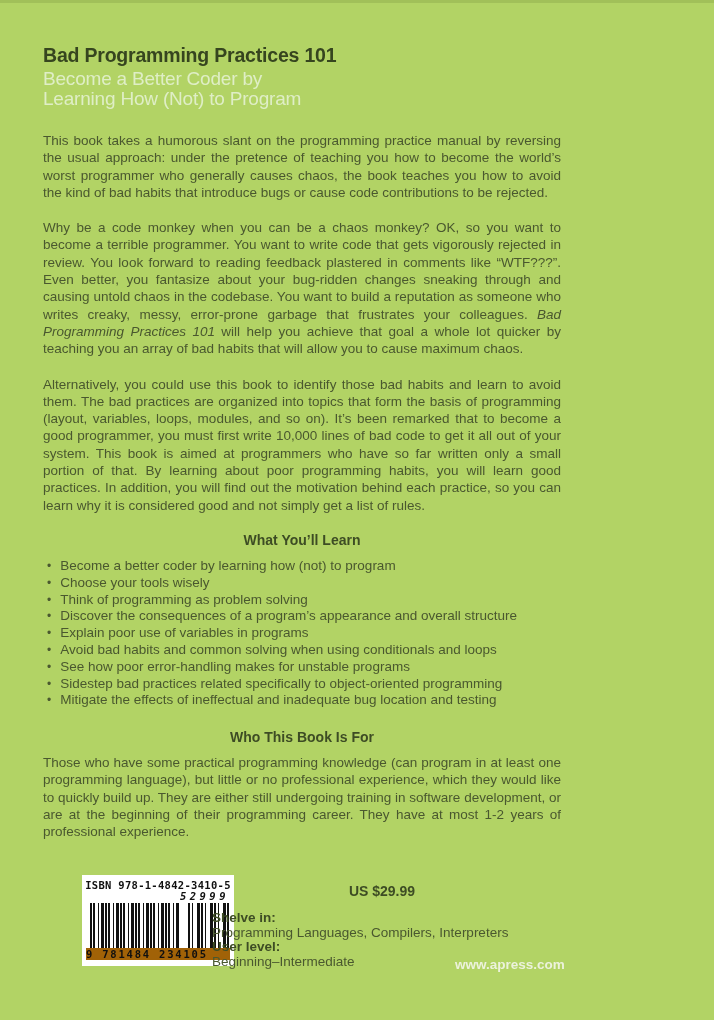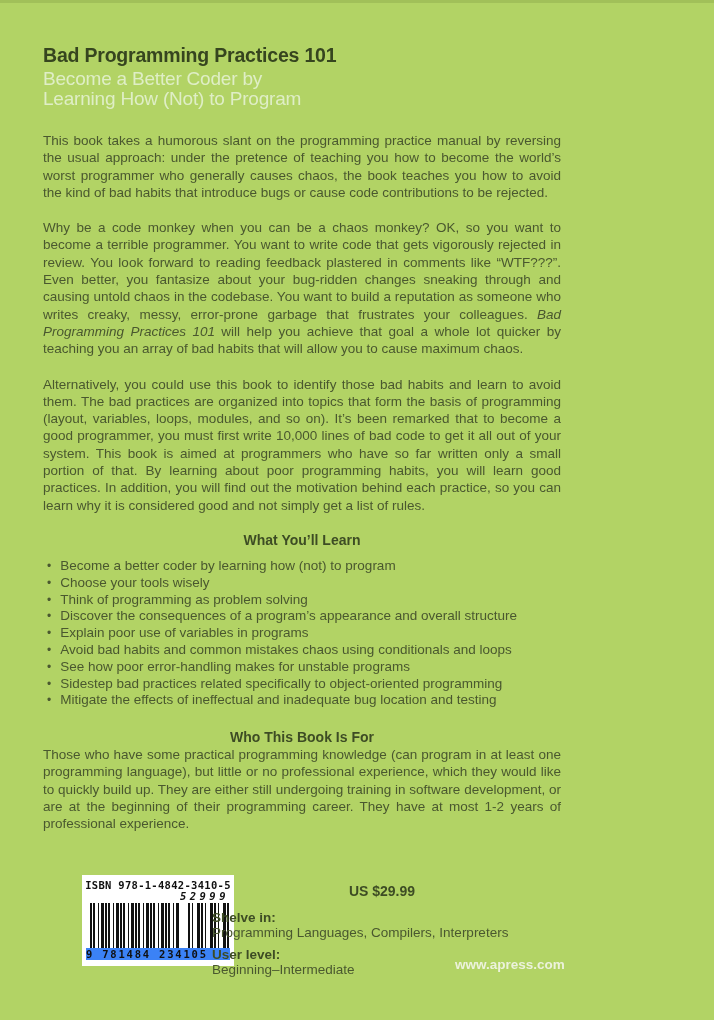--- a/index.html
+++ b/index.html
@@ -40,21 +40,21 @@
     font-size:13.5px;line-height:17.3px;
     text-align:justify;color:var(--body);
   }
   p.first{margin-top:24px;}
   p.body i{font-style:italic;}
   h2{
     margin:14px 0 9px 0;
     font-size:14px;line-height:17px;font-weight:bold;color:var(--heading);text-align:center;
   }
   h2.who{margin:20px 0 0 0;}
-  p.whofor{margin-top:0;}
+  p.whofor{margin-top:8px;}
   ul.bullets{
     list-style:none;margin:0;padding:0 0 0 4px;
   }
   ul.bullets li{
     display:flex;gap:9px;
     font-size:13.5px;line-height:16.8px;color:var(--body);
   }
   ul.bullets .dot{font-size:12px;line-height:16.8px;color:var(--body);}
   
   .barcode-box{
@@ -79,27 +79,27 @@
       #111 8px 9px,#fff 9px 11px,#111 11px 14px,#fff 14px 15px);
   }
   .supp-bars{
     position:absolute;left:106px;top:28px;width:41px;height:46px;
     background:repeating-linear-gradient(90deg,
       #111 0 2px,#fff 2px 4px,#111 4px 5px,#fff 5px 9px,
       #111 9px 12px,#fff 12px 13px);
   }
   .ean-text{
     position:absolute;left:4px;top:73px;width:144px;
-    background:#3b82f6;
+    background:#a16207;
     font-family:"DejaVu Sans Mono",monospace;
     font-size:10.5px;font-weight:bold;letter-spacing:1.8px;color:#101010;
   }
   .info-col{position:absolute;left:212px;top:884px;width:340px;}
   .price{font-size:14px;font-weight:bold;color:var(--heading);margin-bottom:12px;line-height:15px;text-align:center;}
-  .label{font-size:13.5px;font-weight:bold;color:var(--heading);line-height:14.5px;margin-top:8px;}
+  .label{font-size:13.5px;font-weight:bold;color:var(--heading);line-height:14.5px;}
   .value{font-size:13.5px;color:var(--body);line-height:14.5px;}
   .website{
     position:absolute;left:455px;top:957px;
     font-size:13.5px;color:var(--website);font-weight:bold;
   }
 </style>
 </head>
 <body>
 
 <div class="cover">
@@ -134,21 +134,21 @@
         <li>
           <span class="dot">•</span>
           <span class="bt">Discover the consequences of a program’s appearance and overall structure</span>
         </li>
         <li>
           <span class="dot">•</span>
           <span class="bt">Explain poor use of variables in programs</span>
         </li>
         <li>
           <span class="dot">•</span>
-          <span class="bt">Avoid bad habits and common mistakes chaos using conditionals and loops</span>
+          <span class="bt">Avoid bad habits and common solving when using conditionals and loops</span>
         </li>
         <li>
           <span class="dot">•</span>
           <span class="bt">See how poor error-handling makes for unstable programs</span>
         </li>
         <li>
           <span class="dot">•</span>
           <span class="bt">Sidestep bad practices related specifically to object-oriented programming</span>
         </li>
         <li>

